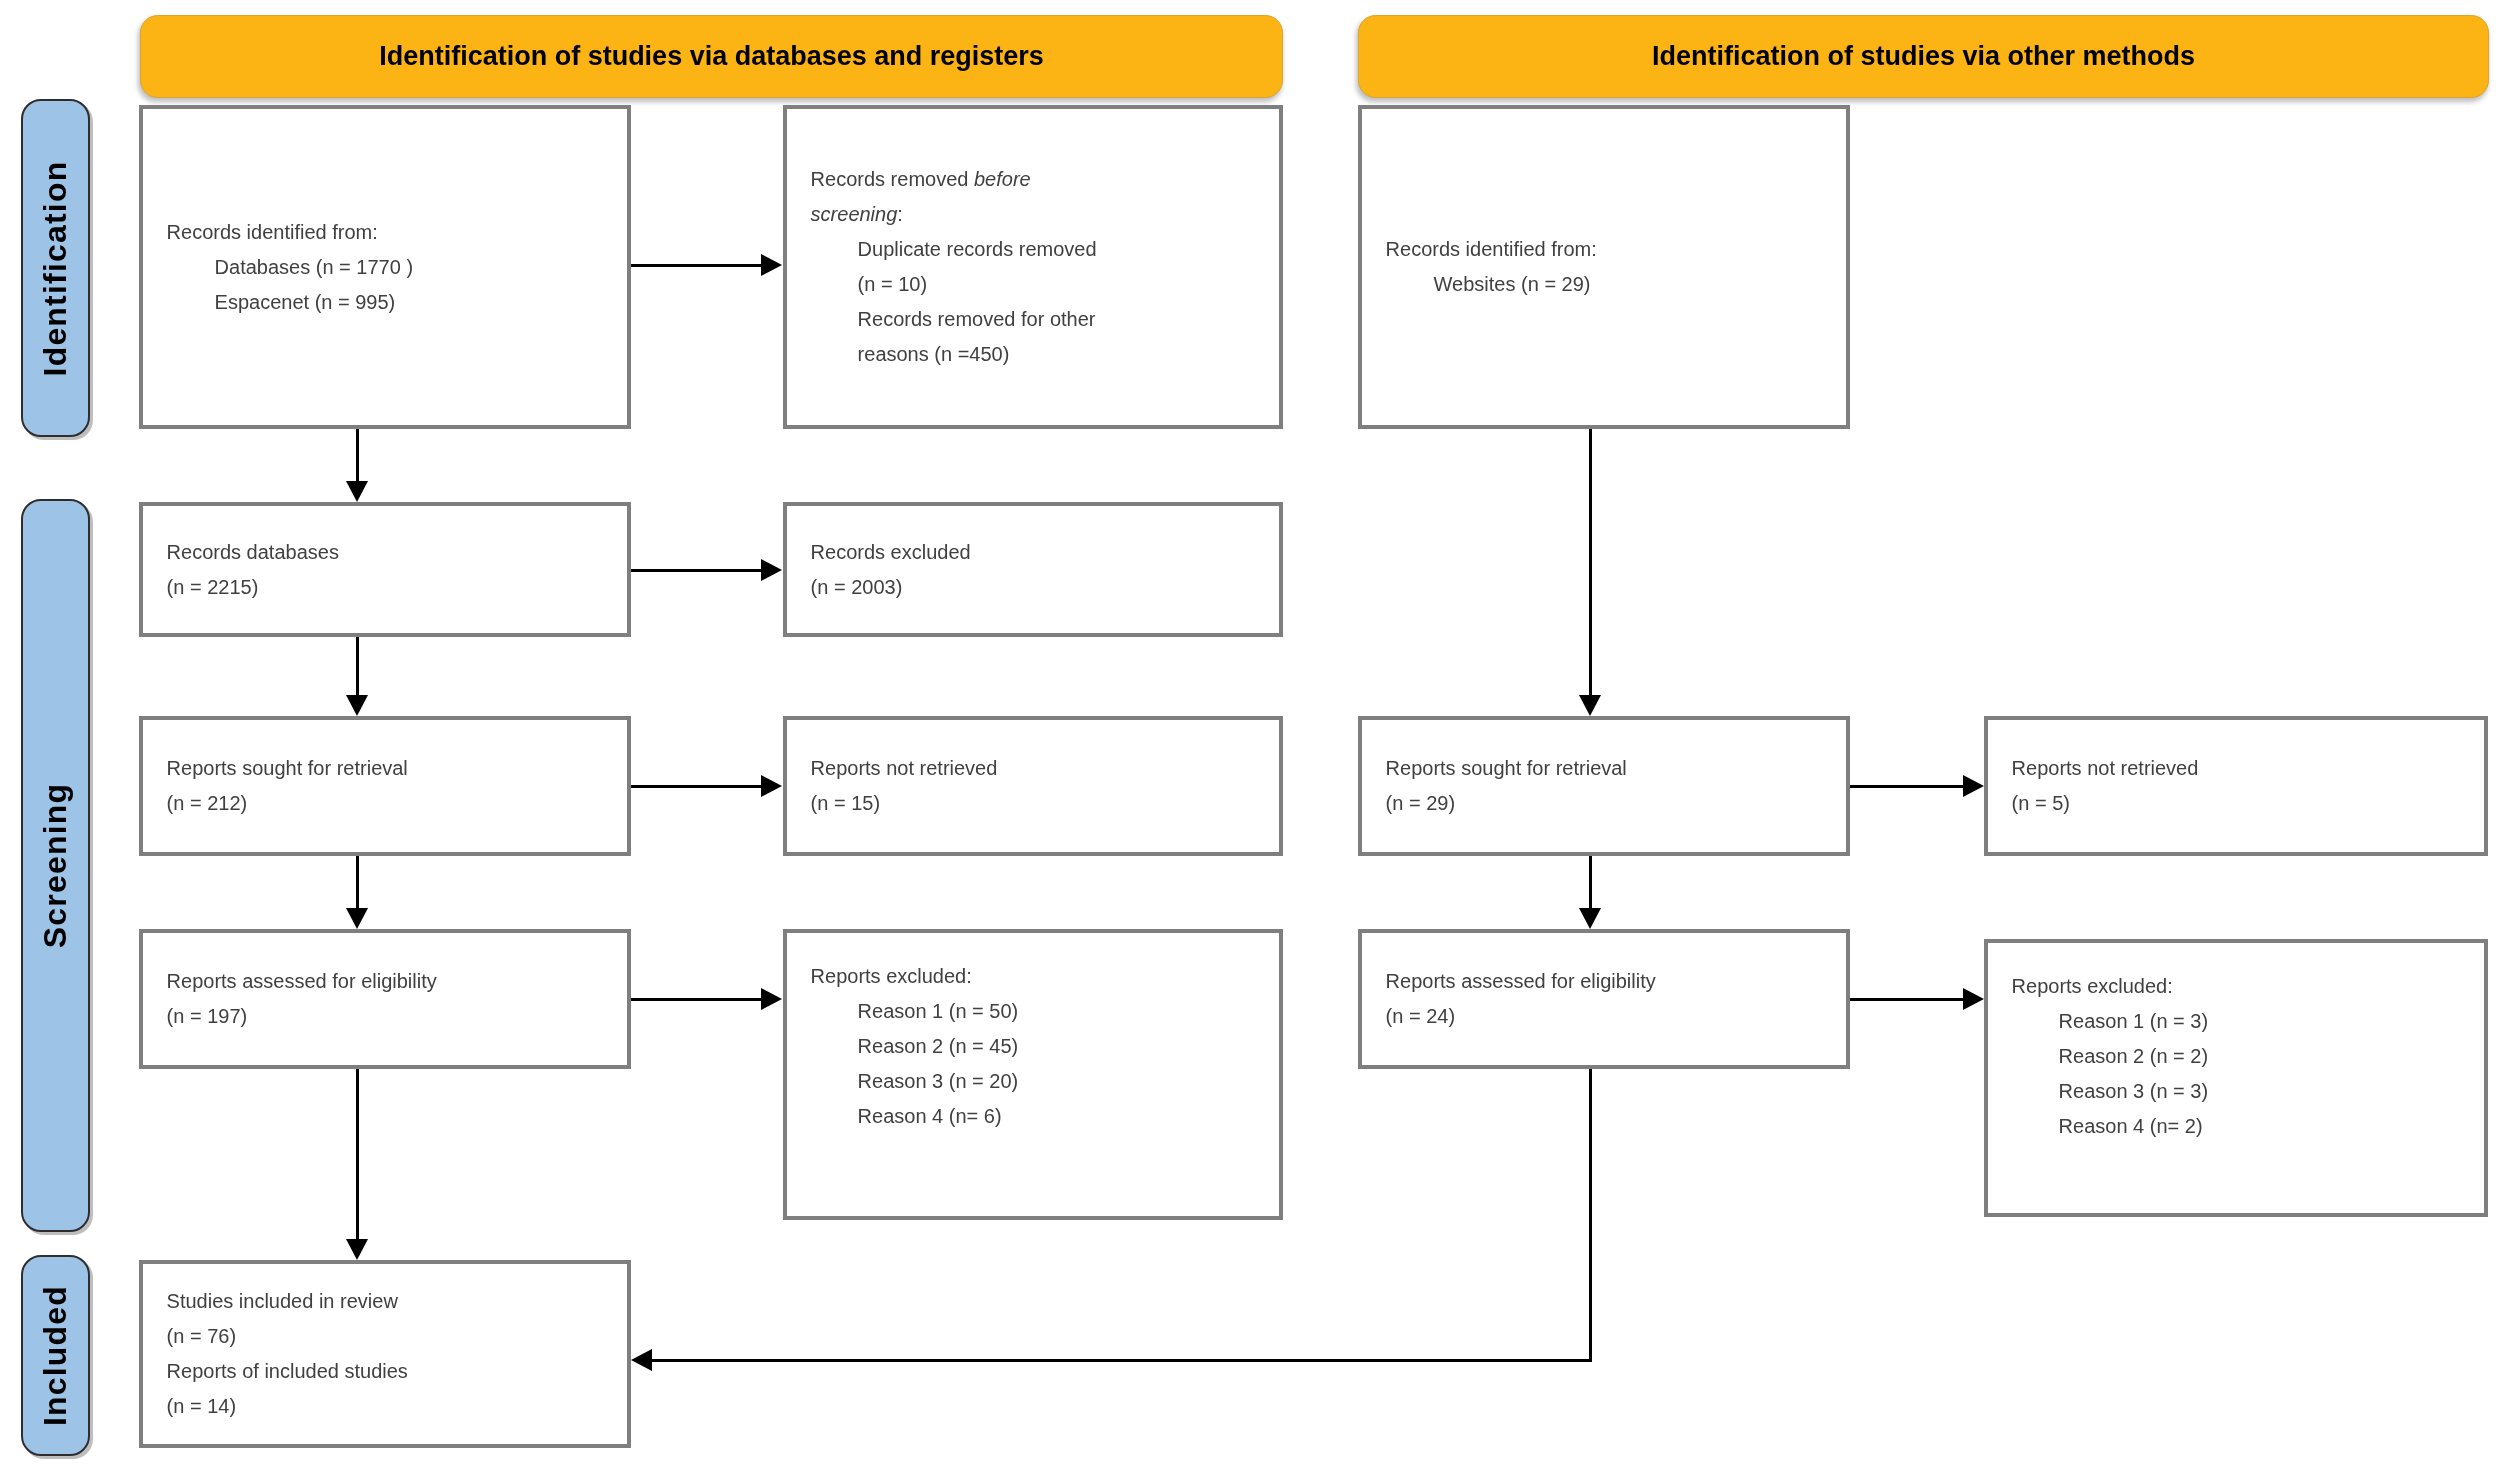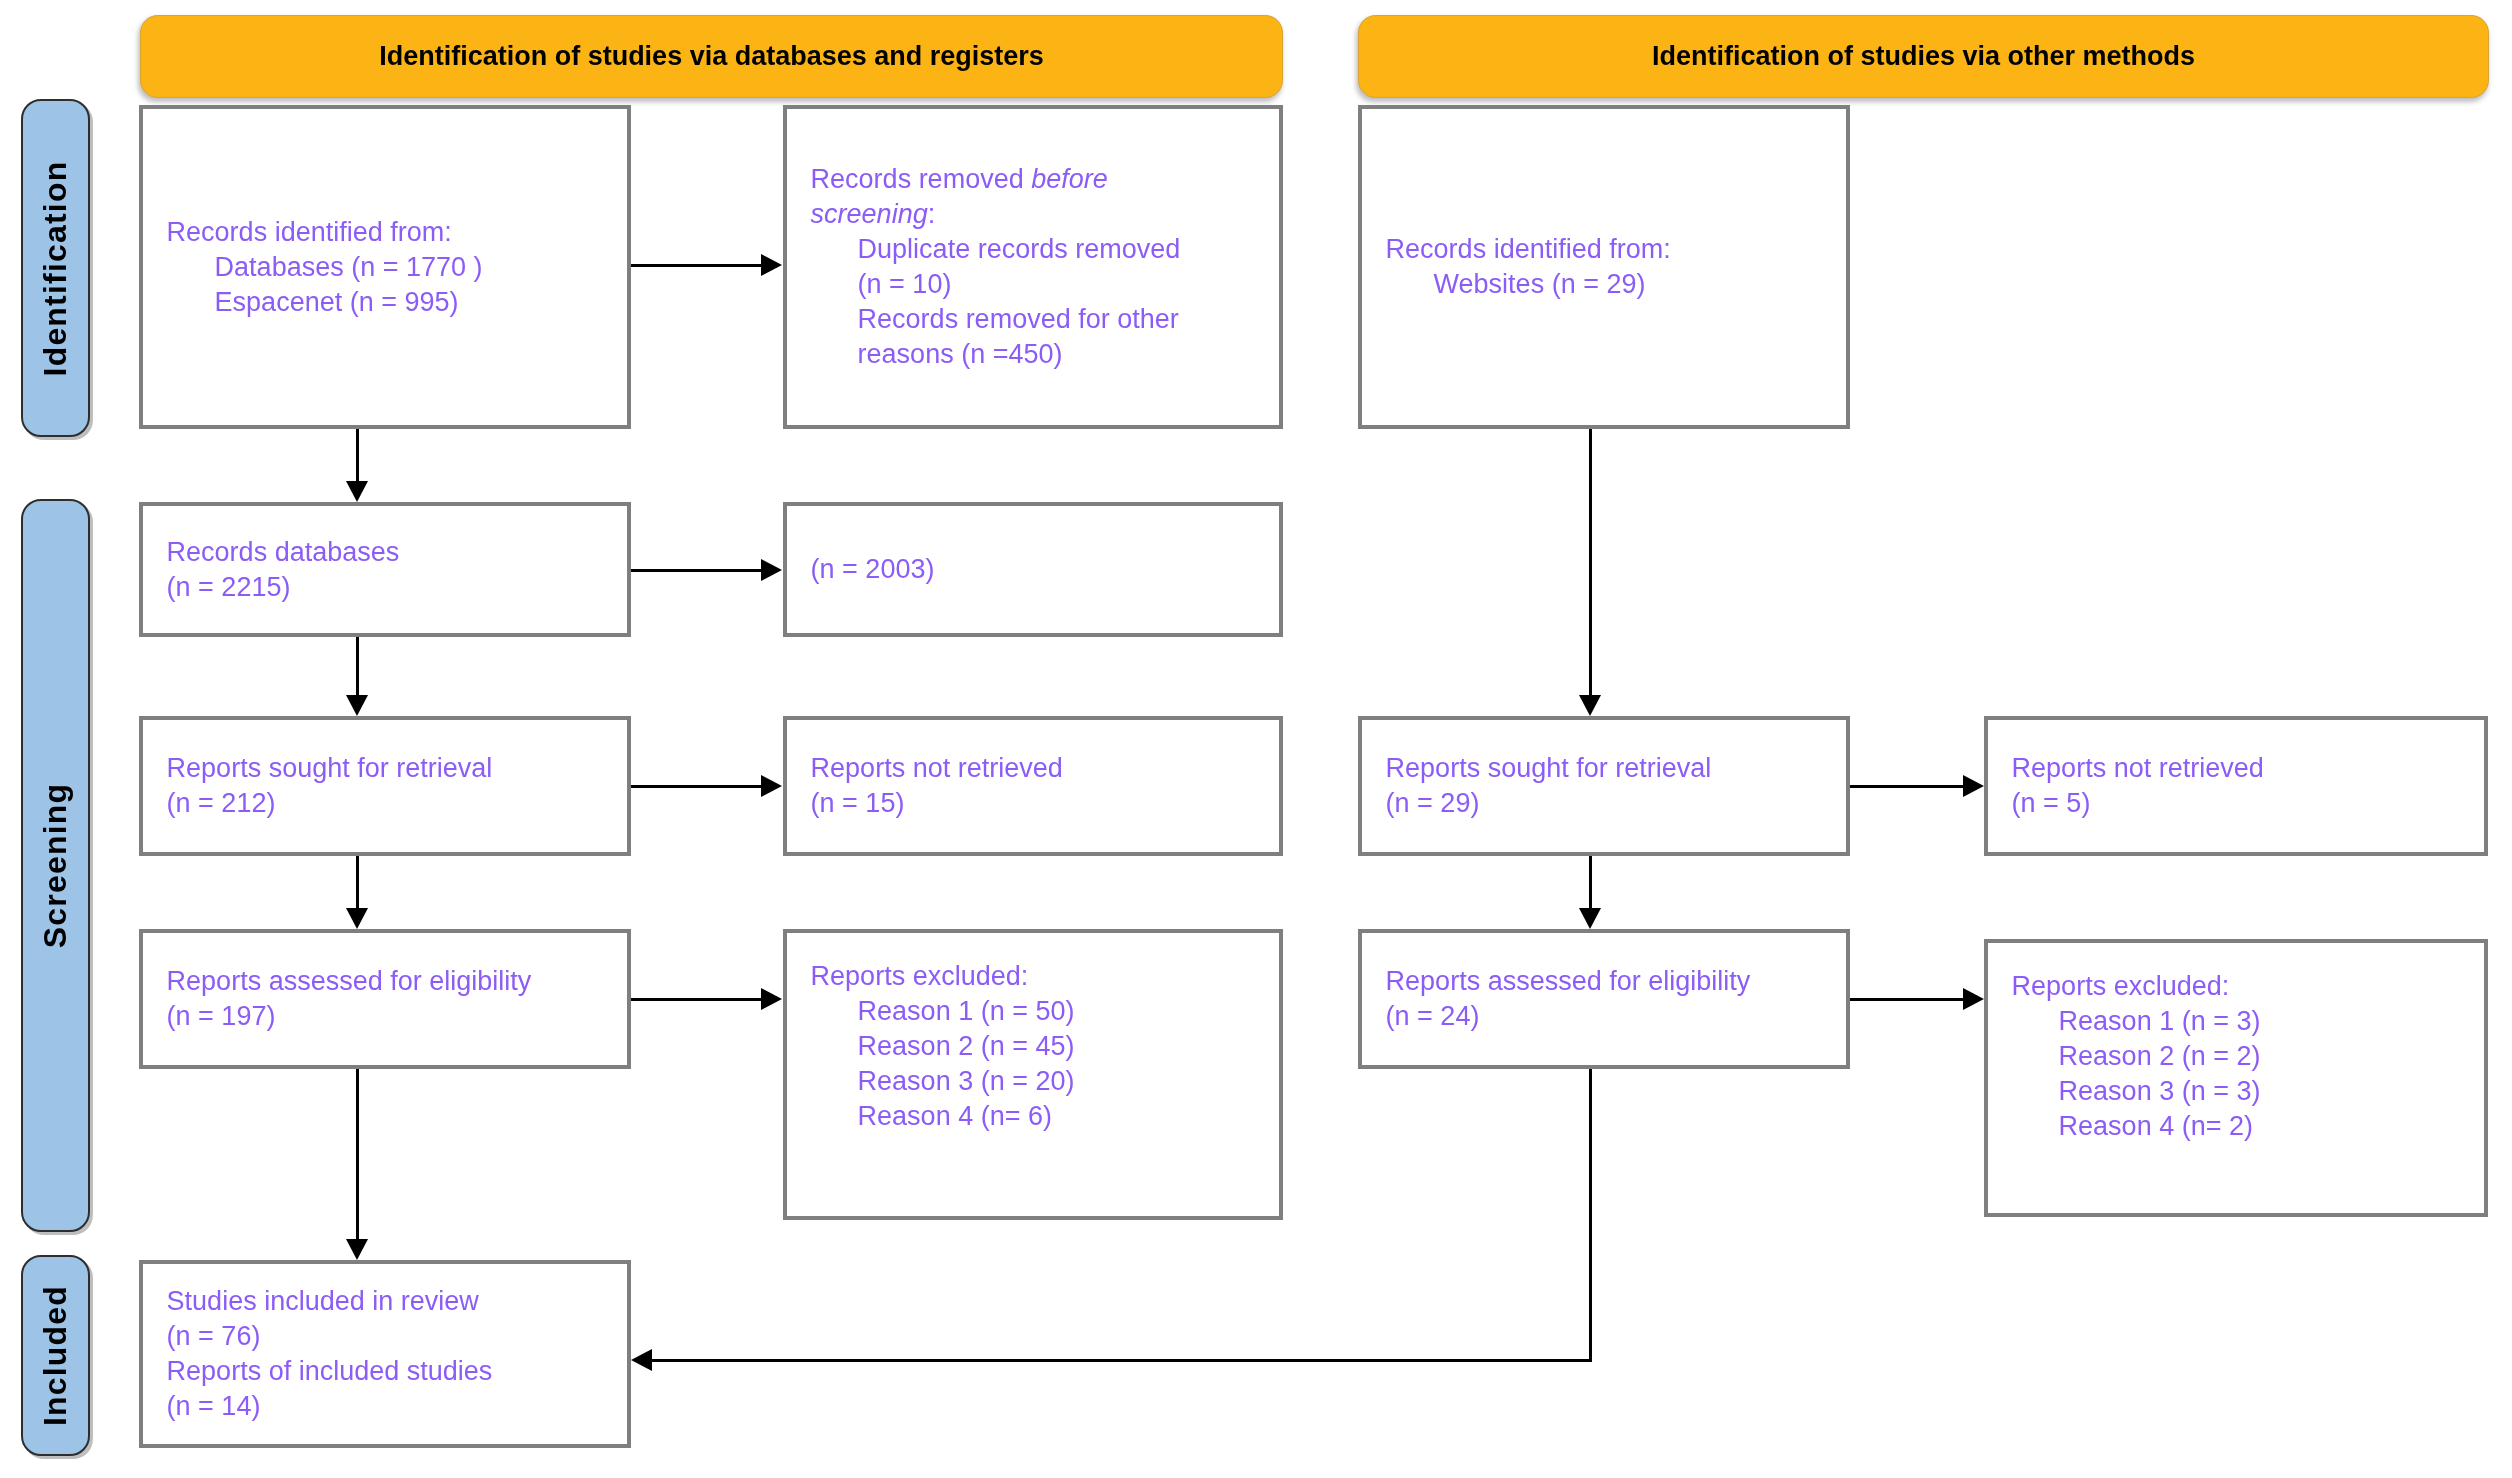--- a/index.html
+++ b/index.html
@@ -36,21 +36,21 @@
     transform:rotate(-90deg);white-space:nowrap;
     font-size:32px;font-weight:bold;letter-spacing:1.2px;color:#000;
   }
   #side-identification{top:99px;height:338px;}
   #side-screening{top:499px;height:733px;}
   #side-included{top:1255px;height:201px;}
   
   .box{
     position:absolute;background:#ffffff;border:4.7px solid var(--box-border);
     box-sizing:border-box;display:flex;align-items:center;
-    font-size:27px;line-height:35px;color:#8b5cf6;
+    font-size:20px;line-height:35px;color:#404040;
   }
   .box .content{padding:0 9.5px 0 23.6px;width:100%;}
   .box.top-align{align-items:flex-start;}
   .box.top-align .content{padding-top:26px;}
   .ln{white-space:nowrap;}
   .ln.ind{margin-left:48px;}
   .ln.ind2{margin-left:47px;}
   .ln em{font-style:italic;}
   #box-a1{left:139px;top:105px;width:492px;height:324px;}
   #box-a2{left:783px;top:105px;width:500px;height:324px;}
@@ -131,20 +131,21 @@
 
   <div class="box" id="box-b1">
     <div class="content">
       <div class="ln">Records databases</div>
       <div class="ln">(n = 2215)</div>
     </div>
   </div>
 
   <div class="box" id="box-b2">
     <div class="content">
+      <div class="ln">Records excluded</div>
       <div class="ln">(n = 2003)</div>
     </div>
   </div>
 
   <div class="box" id="box-c1">
     <div class="content">
       <div class="ln">Reports sought for retrieval</div>
       <div class="ln">(n = 212)</div>
     </div>
   </div>

